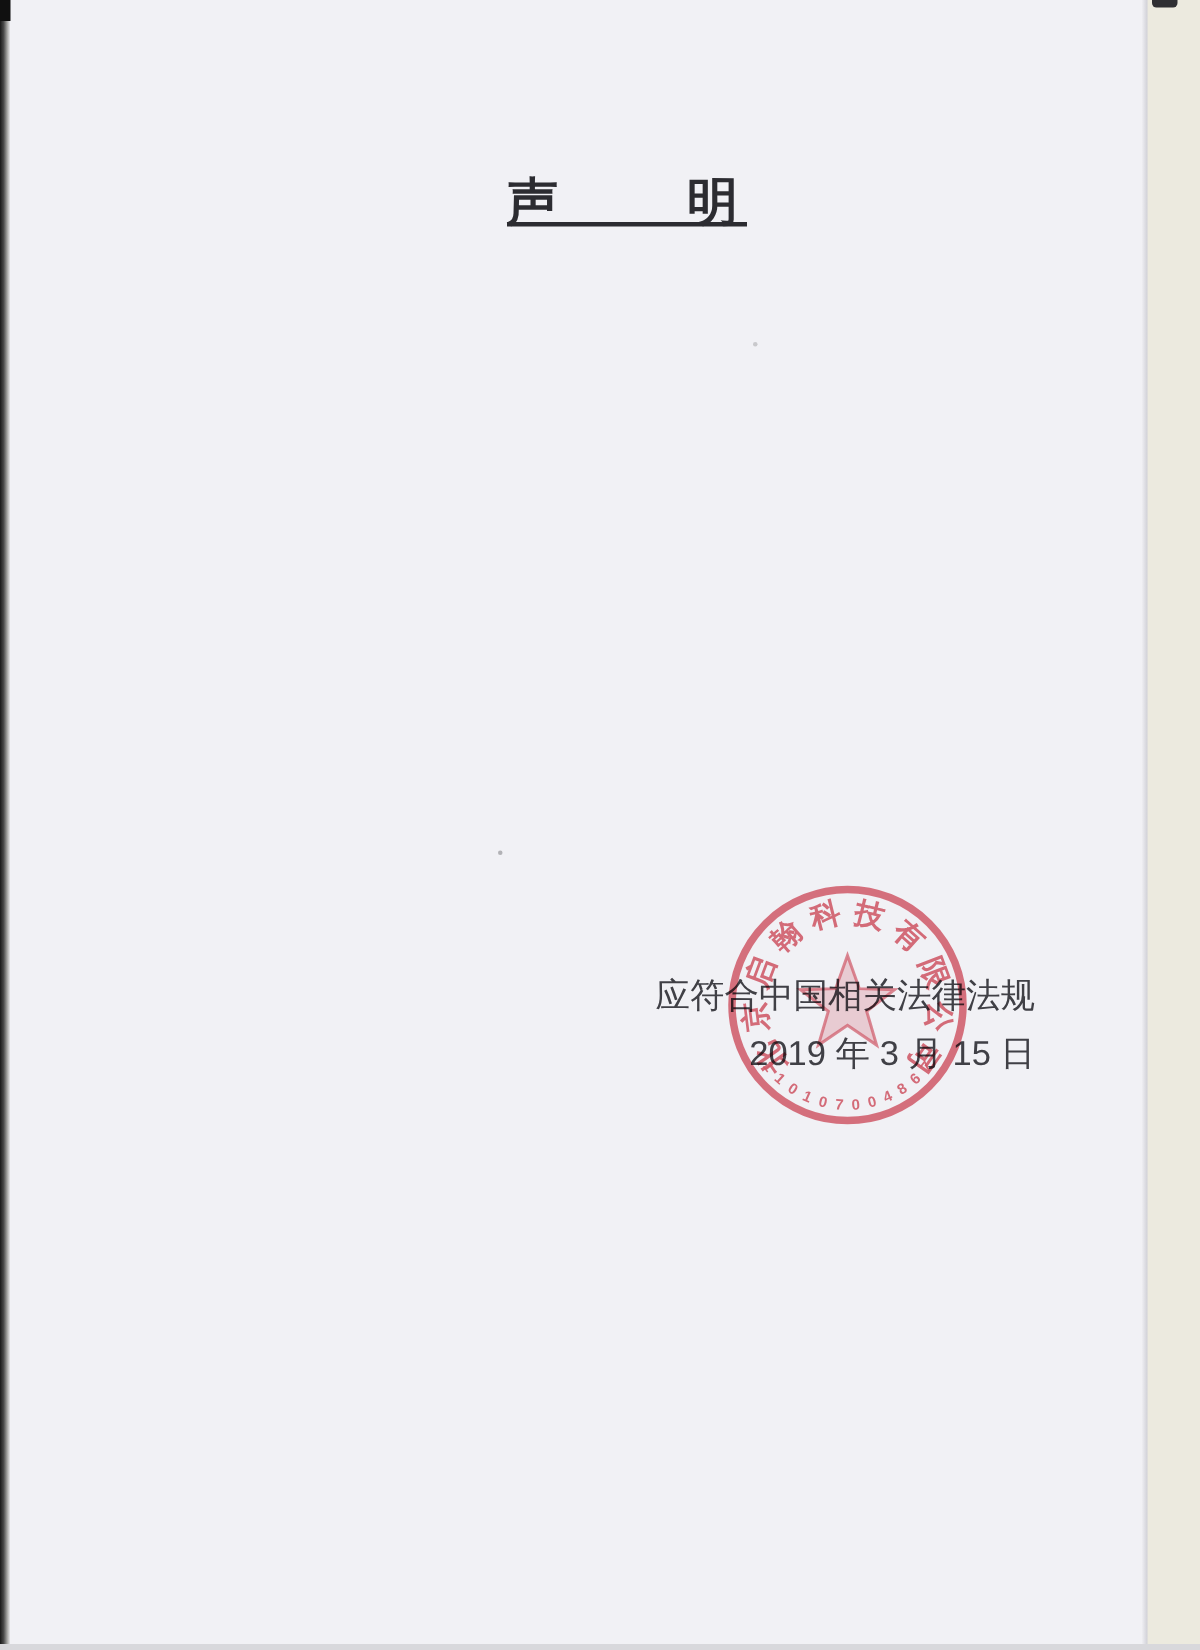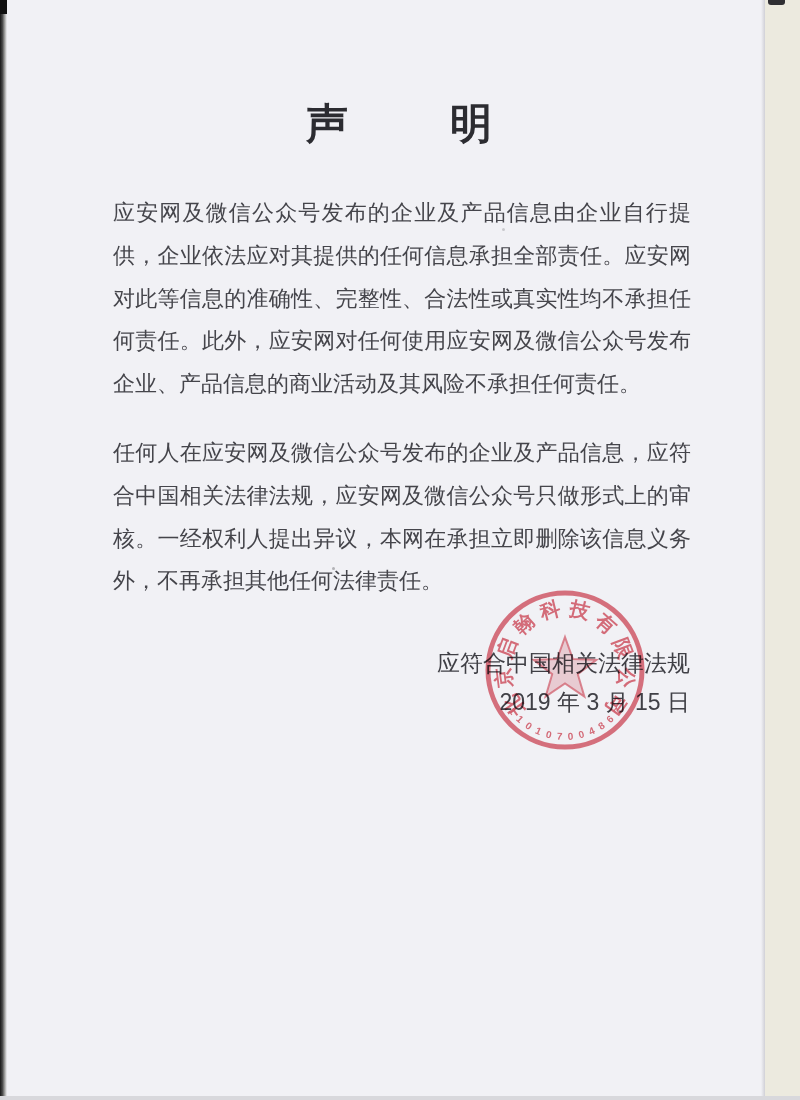--- a/index.html
+++ b/index.html
@@ -44,26 +44,27 @@
     width: 100%; height: 4px;
     background: #d8d8dc;
   }
   .speck {
     position: absolute; width: 3px; height: 3px;
     background: #7d7d82; border-radius: 50%; opacity: 0.55;
   }
   
   .title {
     position: absolute; left: 113px; top: 96px; width: 578px;
-    margin: 0;
+    margin: 16px;
     text-align: center;
-    font-size: 42px;
+    font-size: 34px;
     font-weight: bold;
     letter-spacing: 6px;
     color: #2c2c31;
+    text-decoration: underline;
   }
   .content {
     position: absolute; left: 113px; top: 192px; width: 578px;
     font-size: 22px;
     line-height: 42.8px;
     color: #45454b;
     text-align: justify;
   }
   .content p { margin: 0; }
   .content p + p { margin-top: 26px; }
@@ -113,24 +114,20 @@
   <div class="paper-edge-shadow"></div>
   <div class="scan-edge-left"></div>
   <div class="corner-notch"></div>
   <div class="mark-top-right"></div>
   <div class="scan-edge-bottom"></div>
   <div class="speck" style="left:332px; top:567px;"></div>
   <div class="speck" style="left:502px; top:228px; opacity:0.35;"></div>
 
   <h1 class="title">声　　明</h1>
 
-  <div class="content">
-    <p>应安网及微信公众号发布的企业及产品信息由企业自行提供，企业依法应对其提供的任何信息承担全部责任。应安网对此等信息的准确性、完整性、合法性或真实性均不承担任何责任。此外，应安网对任何使用应安网及微信公众号发布企业、产品信息的商业活动及其风险不承担任何责任。</p>
-    <p>任何人在应安网及微信公众号发布的企业及产品信息，应符合中国相关法律法规，应安网及微信公众号只做形式上的审核。一经权利人提出异议，本网在承担立即删除该信息义务外，不再承担其他任何法律责任。</p>
-  </div>
 
   <div class="signature">
     <div class="sig-company">应符合中国相关法律法规</div>
     <div class="sig-date">2019 年 3 月 15 日</div>
   </div>
 
   <svg class="seal" viewBox="-115 -115 230 230" style="--seal-color: #d94f5e;">
     <circle class="ring" cx="0" cy="0" r="77"></circle>
     <path class="star" d="M0,-33 L7.9,-10.9 L31.4,-10.2 L12.8,4.2 L19.4,26.7 L0,13.5 L-19.4,26.7 L-12.8,4.2 L-31.4,-10.2 L-7.9,-10.9 Z"></path>
   <text class="seal-char" text-anchor="middle" transform="rotate(-125) translate(0,-55)">北</text>

